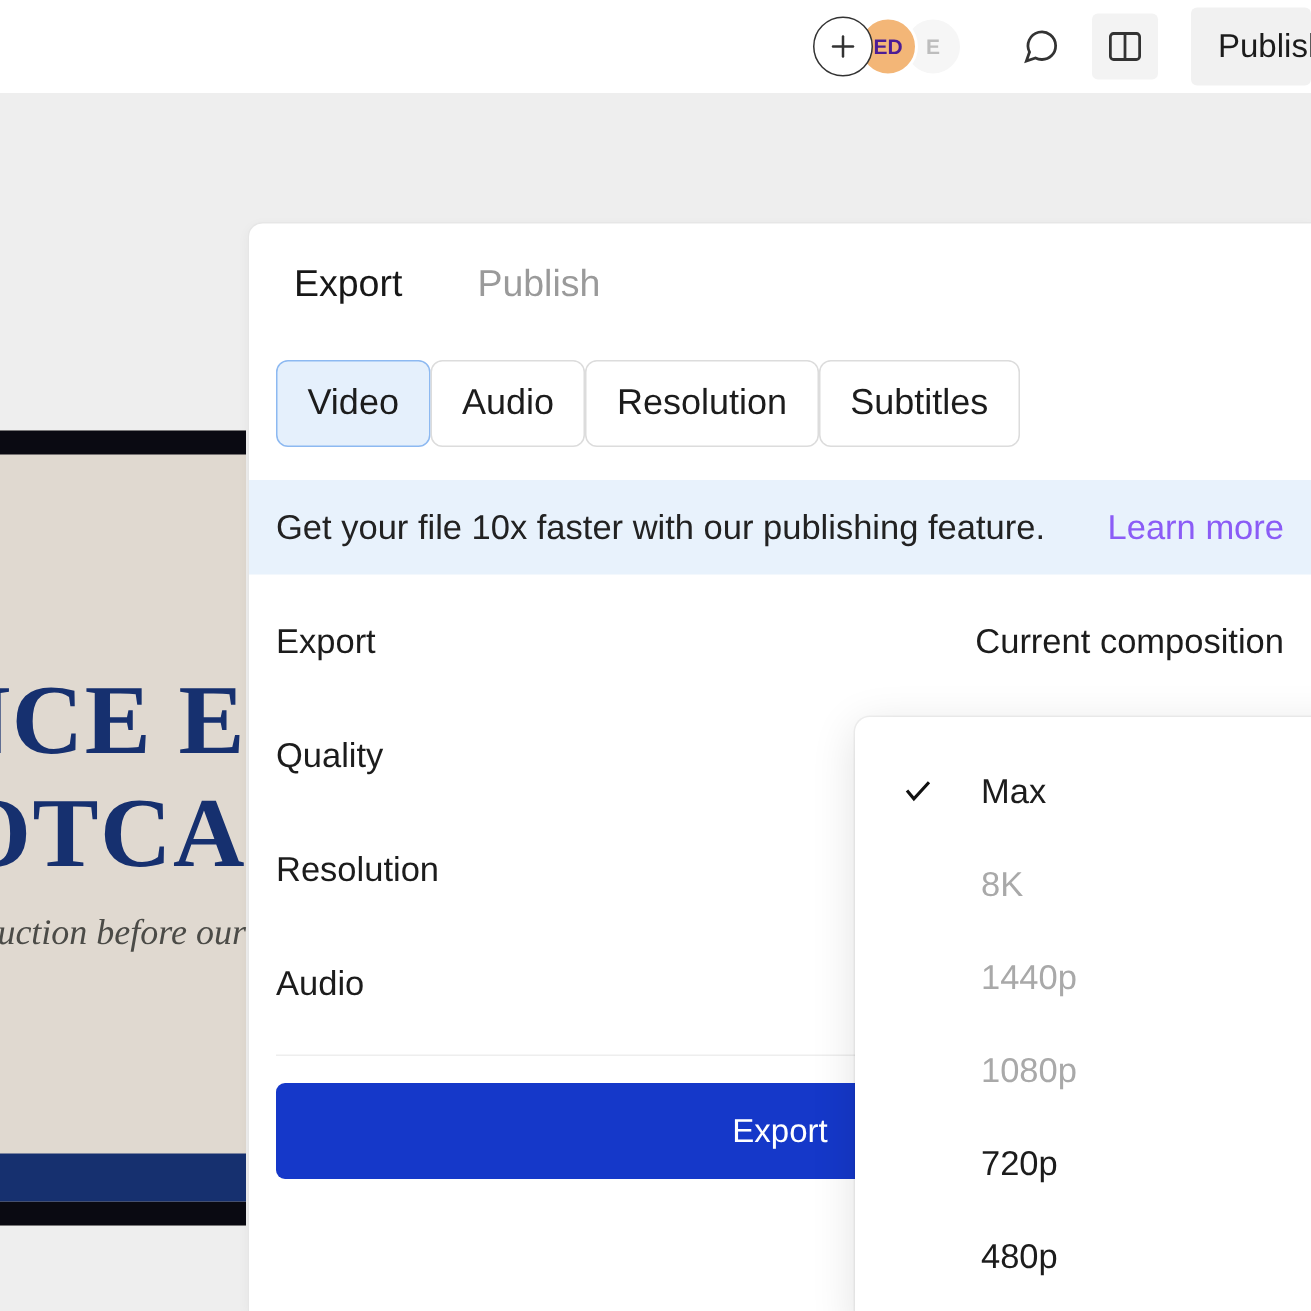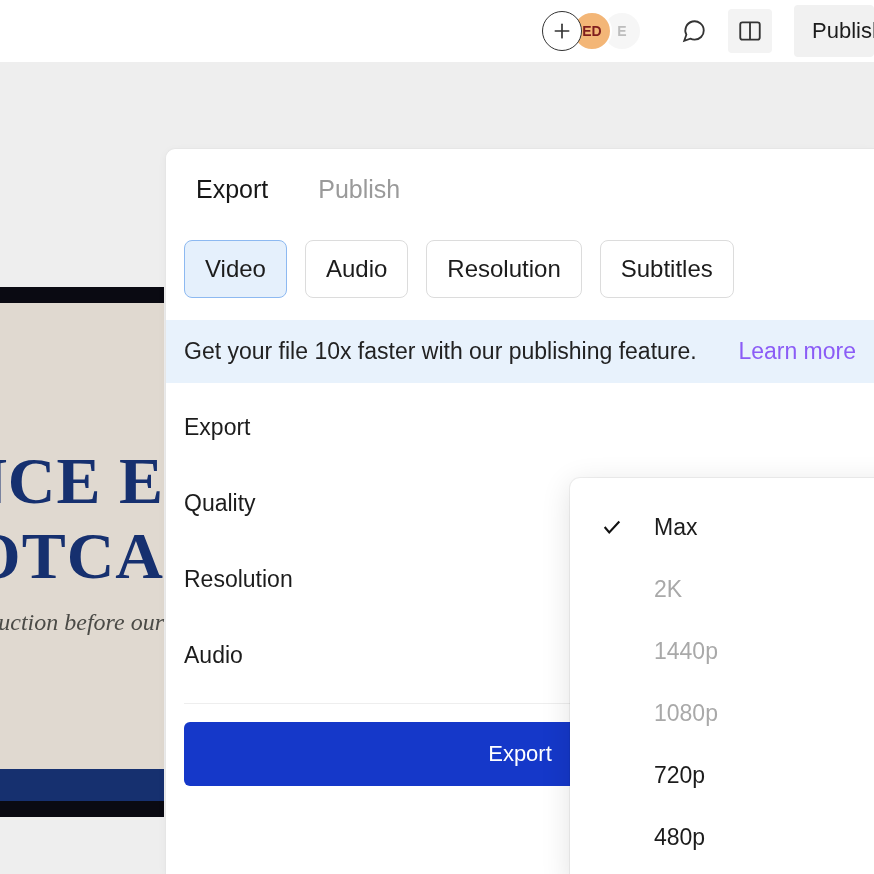--- a/index.html
+++ b/index.html
@@ -22,21 +22,21 @@
   .avatar-plus {
     width: 40px; height: 40px; border-radius: 50%;
     border: 1.5px solid #333; background:#fff; display:flex; align-items:center; justify-content:center;
     position: relative; z-index: 3;
   }
   .avatar-plus svg { width: 20px; height: 20px; stroke:#333; }
   .avatar-ed {
     width: 40px; height: 40px; border-radius: 50%;
     background:#f3b677; border:2px solid #fff;
     display:flex; align-items:center; justify-content:center;
-    color:#7f1d1d; font-weight:700; font-size:14px;
+    color:#4c1d95; font-weight:700; font-size:14px;
     margin-left:-10px; z-index:2;
   }
   .avatar-e {
     width: 40px; height: 40px; border-radius: 50%;
     background:#f6f6f6; border:2px solid #fff;
     display:flex; align-items:center; justify-content:center;
     color:#bdbdbd; font-weight:700; font-size:14px;
     margin-left:-10px; z-index:1;
   }
   .iconbtn {
@@ -113,21 +113,21 @@
   
   .panel-tabs {
     display:flex; gap:50px; padding:26px 30px 0 30px;
     font-size:25px;
   }
   .panel-tabs span { color:#9a9a9a; cursor:pointer; }
   .panel-tabs span.active { color:#171717; font-weight:500; }
 
   
   .format-row {
-    display:flex; gap:18px; padding:36px 18px 0 18px;
+    display:flex; padding:36px 18px 0 18px;
     overflow:hidden; white-space:nowrap;
   }
   .chip {
     border:1.5px solid #dcdcdc; border-radius:8px;
     padding:14px 20px; font-size:24px; color:#1c1c1c;
     background:#fff;
     flex-shrink:0;
   }
   .chip.selected {
     background:#e5f0fc;
@@ -249,20 +249,21 @@
     </div>
 
     <div class="banner">
       <span>Get your file 10x faster with our publishing feature.</span>
       <span class="learn">Learn more</span>
     </div>
 
     <div class="settings">
       <div class="row">
         <span class="label">Export</span>
+        <span class="value">Current composition</span>
       </div>
       <div class="row">
         <span class="label">Quality</span>
       </div>
       <div class="row">
         <span class="label">Resolution</span>
       </div>
       <div class="row">
         <span class="label">Audio</span>
       </div>
@@ -278,21 +279,21 @@
   <div class="dd-item">
     <span class="check">
         <svg viewBox="0 0 24 24">
           <polyline points="4 12 9 18 20 6"></polyline>
         </svg>
       </span>
     <span>Max</span>
   </div>
   <div class="dd-item disabled">
     <span class="check"></span>
-    <span>2K</span>
+    <span>8K</span>
   </div>
   <div class="dd-item disabled">
     <span class="check"></span>
     <span>1440p</span>
   </div>
   <div class="dd-item disabled">
     <span class="check"></span>
     <span>1080p</span>
   </div>
   <div class="dd-item">

